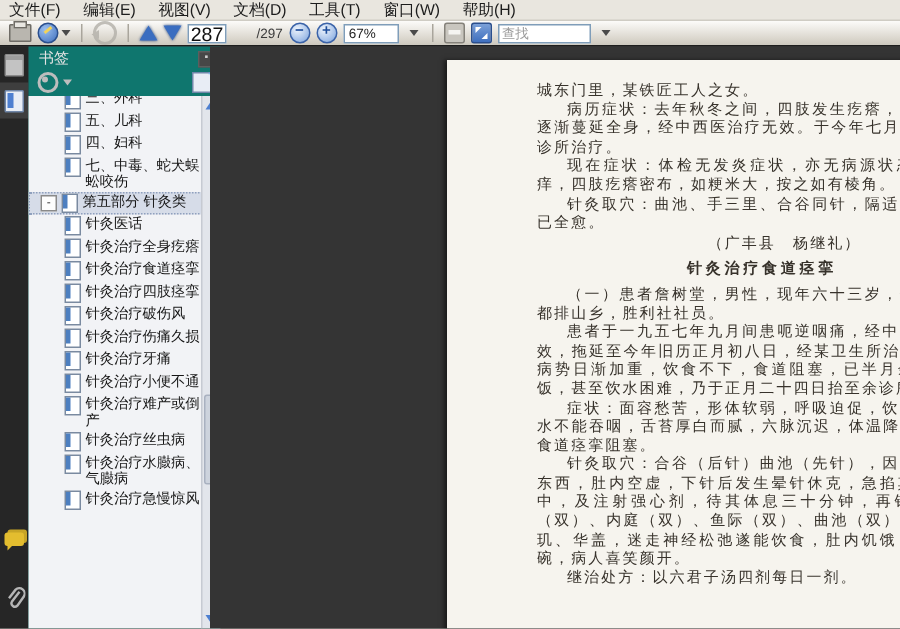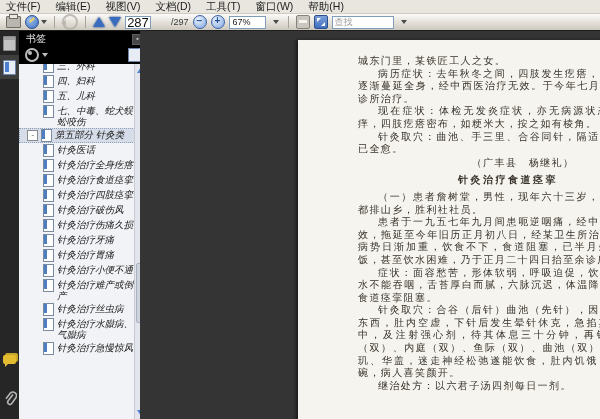--- a/index.html
+++ b/index.html
@@ -64,35 +64,35 @@
   .nav-tab.active{background:#3e3e3e;}
   .icon-pages{width:11px;height:13px;background:#c3c3c3;border:1px solid #8a8a8a;border-radius:1px;
     box-shadow:inset 0 3px 0 #9d9d9d;}
   .icon-bm{width:11px;height:13px;background:#e8edf5;border:1px solid #6f86a8;border-radius:1px;position:relative;}
   .icon-bm:before{content:"";position:absolute;left:1px;top:1px;width:4px;height:10px;background:#4d7fd0;}
   .nav-bottom{position:absolute;left:0;bottom:8px;width:19px;display:flex;flex-direction:column;gap:16px;align-items:center;}
   .icon-comment{width:13px;height:9px;background:#e3bd2f;border-radius:2px;position:relative;box-shadow:2px -2px 0 #c7a526;}
   .icon-comment:after{content:"";position:absolute;left:2px;bottom:-3px;border-top:4px solid #e3bd2f;border-right:4px solid transparent;}
   .clip-svg{stroke:#b5b5b5;fill:none;stroke-width:1.6;}
   
-  .bm-panel{position:absolute;left:19px;top:0;width:128px;height:100%;background:#000000;}
+  .bm-panel{position:absolute;left:19px;top:0;width:128px;height:100%;background:#0f766e;}
   .bm-header{height:16px;display:flex;align-items:center;justify-content:space-between;
     padding:0 4px 0 7px;color:#e3e3e3;font-size:10px;}
   .panel-menu-btn{width:9px;height:9px;background:#474747;border:1px solid #5e5e5e;color:#cfcfcf;
     font-size:7px;line-height:7px;text-align:center;}
   .bm-options{height:16px;display:flex;align-items:center;justify-content:space-between;padding:0 6px;}
   .gear{width:10px;height:10px;border-radius:50%;border:2px solid #bdbdbd;position:relative;}
   .gear:before{content:"";position:absolute;left:1px;top:1px;width:4px;height:4px;background:#bdbdbd;border-radius:50%;}
   .opt-caret{width:0;height:0;border-left:3px solid transparent;border-right:3px solid transparent;border-top:4px solid #bdbdbd;margin-left:3px;}
   .newbm{width:11px;height:12px;background:#e8edf5;border:1px solid #6f86a8;position:relative;}
   .newbm:before{content:"+";position:absolute;right:-4px;top:-5px;color:#7fb0e8;font-size:9px;font-weight:bold;}
   
   .bm-tree{position:absolute;left:0;top:33px;bottom:0;right:0;background:#f2f3f6;overflow:hidden;}
   .tree-inner{position:absolute;left:0;top:0;right:12px;bottom:0;overflow:hidden;padding-top:2px;}
-  .bm-row{display:flex;align-items:flex-start;padding:1px 0 1px 24px;cursor:default;font-style:italic;}
+  .bm-row{display:flex;align-items:flex-start;padding:1px 0 1px 24px;cursor:default;}
   .bm-row.section{padding-left:8px;}
   .bm-row.sel{background:#d6dce8;outline:1px dotted #8fa0bd;outline-offset:-1px;}
   .bm-row.partial-top{margin-top:-7px;}
   .expander{width:9px;height:9px;background:#fdfdfd;border:1px solid #8a8a8a;color:#333;
     font-size:8px;line-height:7px;text-align:center;margin:1px 3px 0 0;flex:none;}
   .bm-icon{width:9px;height:11px;background:#fff;border:1px solid #7a8aa0;flex:none;margin:0 3px 0 0;position:relative;}
   .bm-icon:before{content:"";position:absolute;left:0px;top:0px;width:3px;height:9px;background:#4d7fc0;}
   .bm-label{font-size:9.5px;line-height:11px;color:#161616;letter-spacing:0;}
   
   .tree-scroll{position:absolute;right:0;top:0;bottom:0;width:12px;background:#e2e5eb;border-left:1px solid #c6cad2;}
@@ -205,25 +205,25 @@
       <span class="newbm"></span>
     </div>
     <div class="bm-tree">
       <div class="tree-inner">
           <div class="bm-row partial-top">
             <span class="bm-icon"></span>
             <span class="bm-label">三、外科</span>
           </div>
           <div class="bm-row">
             <span class="bm-icon"></span>
+            <span class="bm-label">五、儿科</span>
+          </div>
+          <div class="bm-row">
+            <span class="bm-icon"></span>
             <span class="bm-label">四、妇科</span>
-          </div>
-          <div class="bm-row">
-            <span class="bm-icon"></span>
-            <span class="bm-label">五、儿科</span>
           </div>
           <div class="bm-row">
             <span class="bm-icon"></span>
             <span class="bm-label">七、中毒、蛇犬蜈蚣咬伤</span>
           </div>
           <div class="bm-row section sel">
             <span class="expander">-</span>
             <span class="bm-icon"></span>
             <span class="bm-label">第五部分 针灸类</span>
           </div>
@@ -247,24 +247,20 @@
             <span class="bm-icon"></span>
             <span class="bm-label">针灸治疗破伤风</span>
           </div>
           <div class="bm-row">
             <span class="bm-icon"></span>
             <span class="bm-label">针灸治疗伤痛久损</span>
           </div>
           <div class="bm-row">
             <span class="bm-icon"></span>
             <span class="bm-label">针灸治疗牙痛</span>
-          </div>
-          <div class="bm-row">
-            <span class="bm-icon"></span>
-            <span class="bm-label">针灸治疗胃痛</span>
           </div>
           <div class="bm-row">
             <span class="bm-icon"></span>
             <span class="bm-label">针灸治疗小便不通</span>
           </div>
           <div class="bm-row">
             <span class="bm-icon"></span>
             <span class="bm-label">针灸治疗难产或倒产</span>
           </div>
           <div class="bm-row">

